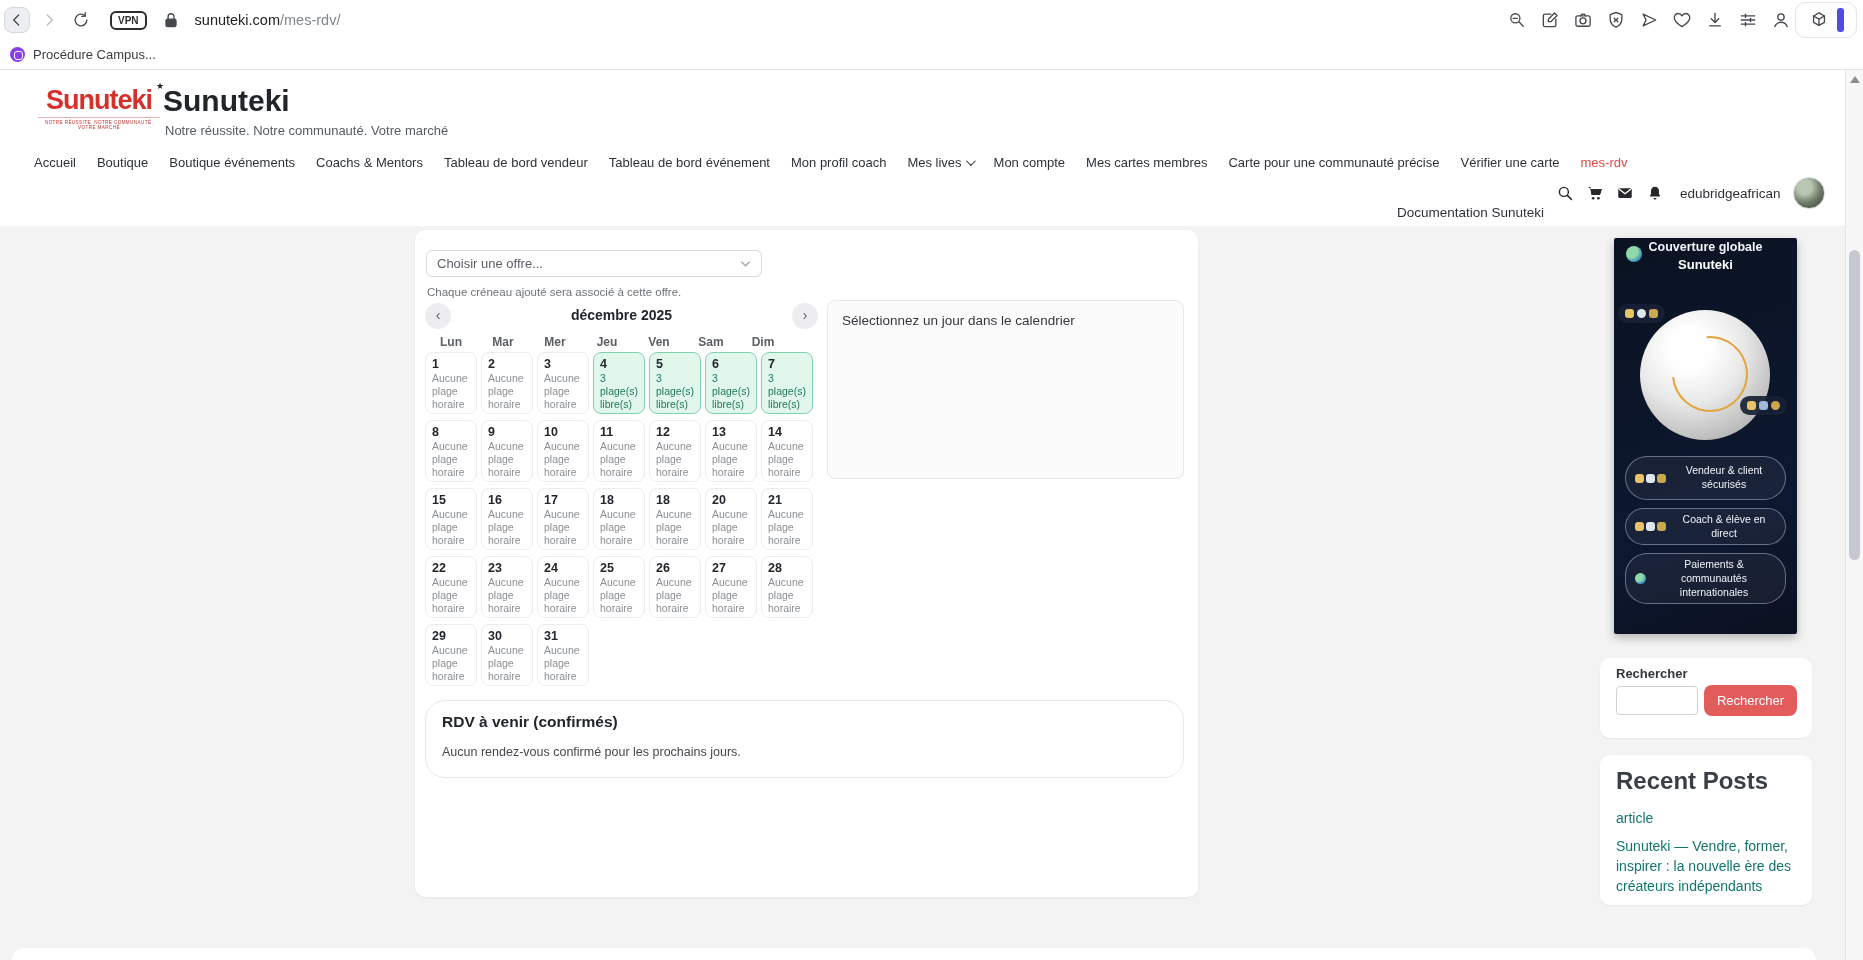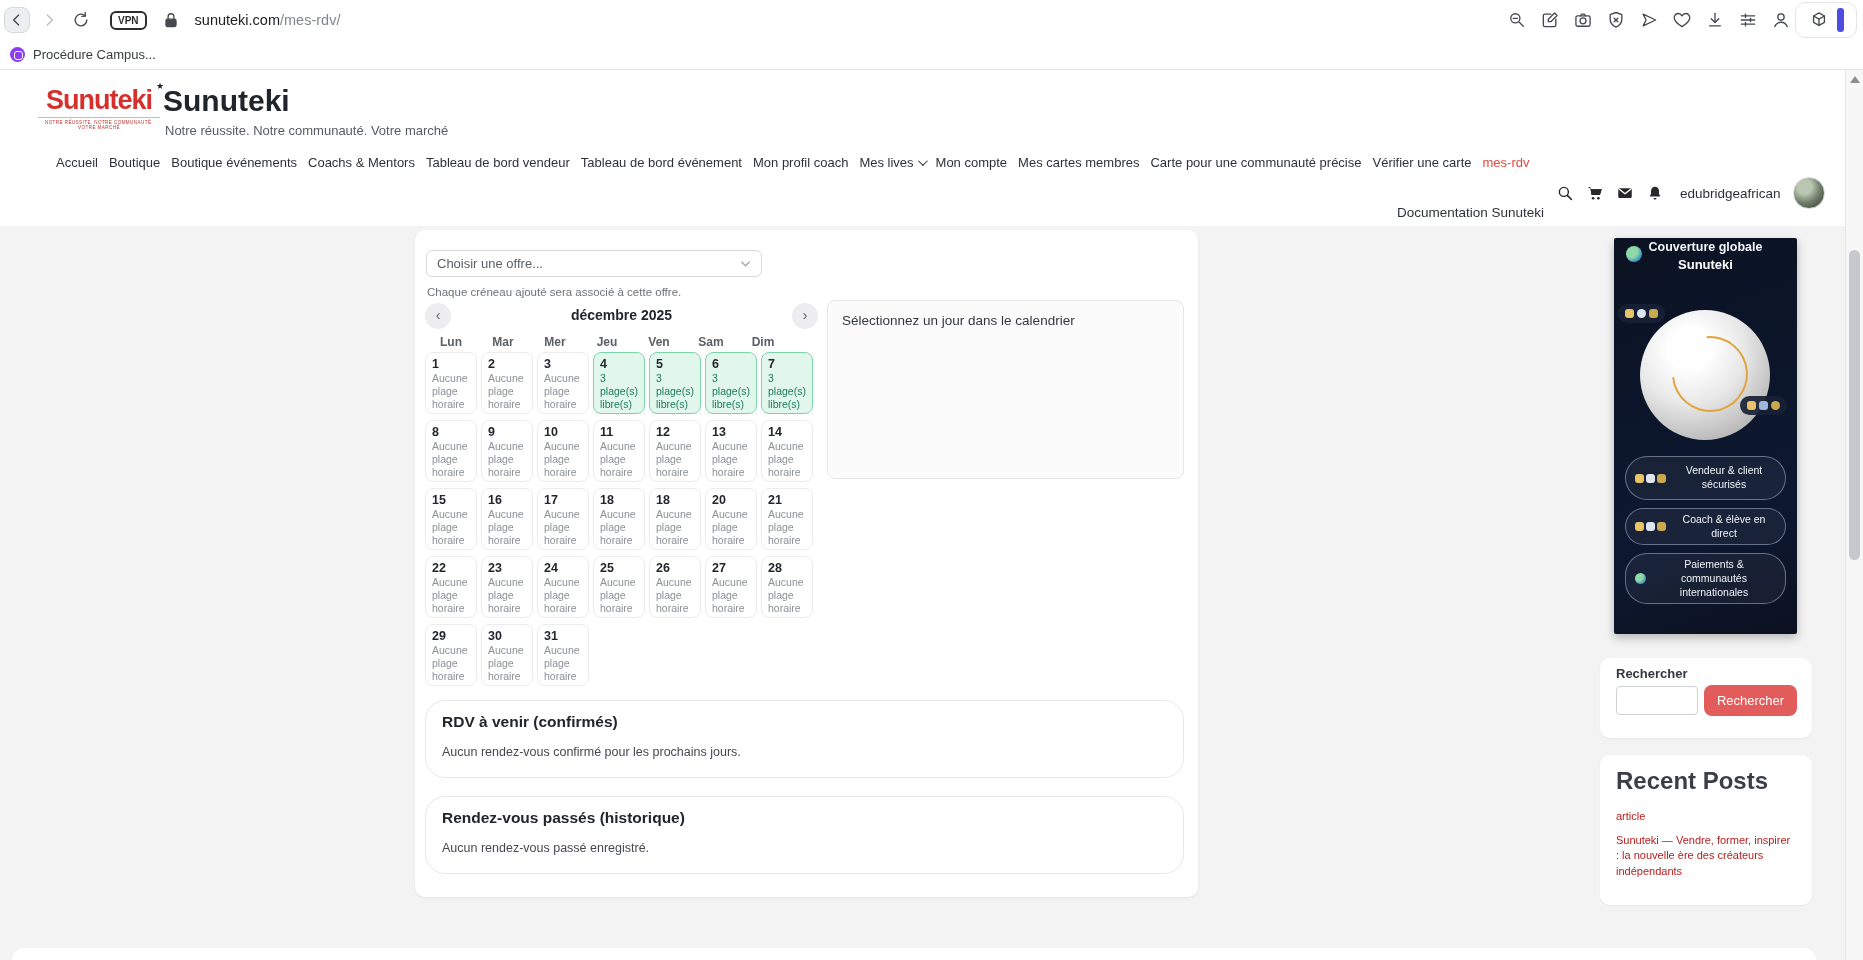--- a/index.html
+++ b/index.html
@@ -28,21 +28,21 @@
   .bm-label { margin-left:8px; font-size:13px; color:#3a3d42; }
 
   
   .site-header { position:absolute; left:0; top:71px; width:1845px; height:155px; background:#fff; }
   .logo { position:absolute; left:38px; top:14px; width:122px; height:54px; text-align:center; }
   .logo-word { font-size:27px; font-weight:700; color:#d5302c; letter-spacing:-1px; line-height:30px; position:relative; display:inline-block; }
   .logo-star { position:absolute; right:-4px; top:-4px; font-size:9px; color:#1b1b1b; }
   .logo-tag { font-size:4.6px; color:#c03430; letter-spacing:.4px; margin-top:2px; border-top:1px solid #e0b2b1; padding-top:2px; }
   .site-title { position:absolute; left:163px; top:13px; font-size:30px; font-weight:600; color:#20242b; }
   .site-sub { position:absolute; left:165px; top:52px; font-size:13px; color:#565b63; }
-  .main-nav { position:absolute; left:56px; top:84px; width:1500px; display:flex; gap:11px; align-items:center; }
+  .main-nav { position:absolute; left:34px; top:84px; width:1500px; display:flex; gap:21px; align-items:center; }
   .nav-item { font-size:13px; color:#2e3238; text-decoration:none; white-space:nowrap; display:flex; align-items:center; gap:4px; }
   .nav-item.active { color:#e1483f; }
   .chev { width:7px; height:7px; border-right:1.6px solid #2e3238; border-bottom:1.6px solid #2e3238; transform:rotate(45deg) translateY(-2px); display:inline-block; }
   .hdr-icons { position:absolute; left:1556px; top:106px; display:flex; align-items:center; gap:12px; }
   .hicon { width:18px; height:18px; stroke:#26282c; fill:none; stroke-width:1.9; stroke-linecap:round; stroke-linejoin:round; }
   .hicon.fill { fill:#26282c; stroke:none; }
   .username { font-size:13.5px; color:#2d3035; margin-left:4px; }
   .avatar { width:32px; height:32px; border-radius:50%; background:radial-gradient(circle at 35% 30%, #b9c6b1 0 25%, #6f7d6a 55%, #2f3a33 100%); border:1px solid #d8d8d8; }
   .doc-link { position:absolute; left:1397px; top:134px; font-size:13.5px; color:#2e3238; }
 
@@ -90,21 +90,21 @@
   .pill .cluster { display:flex; gap:2px; flex-shrink:0; }
   .gdot { width:11px; height:11px; border-radius:50%; background:radial-gradient(circle at 35% 35%, #8fd9a8 0 40%, #3188c4 75%); flex-shrink:0; }
 
   .search-card { position:absolute; left:1600px; top:432px; width:212px; height:80px; background:#fff; border-radius:10px; box-shadow:0 1px 2px rgba(0,0,0,.05); }
   .search-label { position:absolute; left:16px; top:8px; font-size:13px; font-weight:700; color:#33373d; }
   .search-input { position:absolute; left:16px; top:28px; width:82px; height:29px; border:1px solid #cfd2d6; border-radius:4px; background:#fff; }
   .search-btn { position:absolute; left:104px; top:27px; width:93px; height:31px; background:#e25c5c; border:none; border-radius:8px; color:#fff; font-size:13px; font-family:inherit; }
 
   .posts-card { position:absolute; left:1600px; top:529px; width:212px; height:150px; background:#fff; border-radius:10px; box-shadow:0 1px 2px rgba(0,0,0,.05); padding:12px 16px; }
   .posts-title { font-size:24px; font-weight:600; color:#3a3f47; }
-  .post-item { font-size:11px; color:#b91c1c; margin-top:14px; line-height:1.42; }
+  .post-item { font-size:14px; color:#0f766e; margin-top:14px; line-height:1.42; }
   .post-item.long { margin-top:8px; }
 
   .footer-sliver { position:absolute; left:12px; top:722px; width:1804px; height:12px; background:#fff; border-radius:14px 14px 0 0; }
 
   
   .scrollbar { position:absolute; right:0; top:70px; width:18px; height:890px; background:#f7f7f8; border-left:1px solid #e6e6e8; }
   .sb-up { position:absolute; top:6px; left:4px; width:0; height:0; border-left:5px solid transparent; border-right:5px solid transparent; border-bottom:7px solid #8a8d92; }
   .sb-thumb { position:absolute; left:3px; top:180px; width:11px; height:310px; background:#c5c8cc; border-radius:6px; }
 </style>
 </head>
@@ -390,24 +390,20 @@
           <div class="day-num">31</div>
           <div class="day-status">Aucune plage horaire</div>
         </div>
       </div>
 
     <div class="day-panel">Sélectionnez un jour dans le calendrier</div>
 
     <div class="rdv-card upcoming">
       <div class="rdv-title">RDV à venir (confirmés)</div>
       <div class="rdv-body">Aucun rendez-vous confirmé pour les prochains jours.</div>
-    </div>
-    <div class="rdv-card past">
-      <div class="rdv-title">Rendez-vous passés (historique)</div>
-      <div class="rdv-body">Aucun rendez-vous passé enregistré.</div>
     </div>
   </div>
 
   <div class="promo-card">
     <div class="promo-globe"></div>
     <div class="promo-t1">Couverture globale</div>
     <div class="promo-t2">Sunuteki</div>
     <div class="sphere"></div>
     <div class="arc"></div>
     <div class="mini-chip top">

